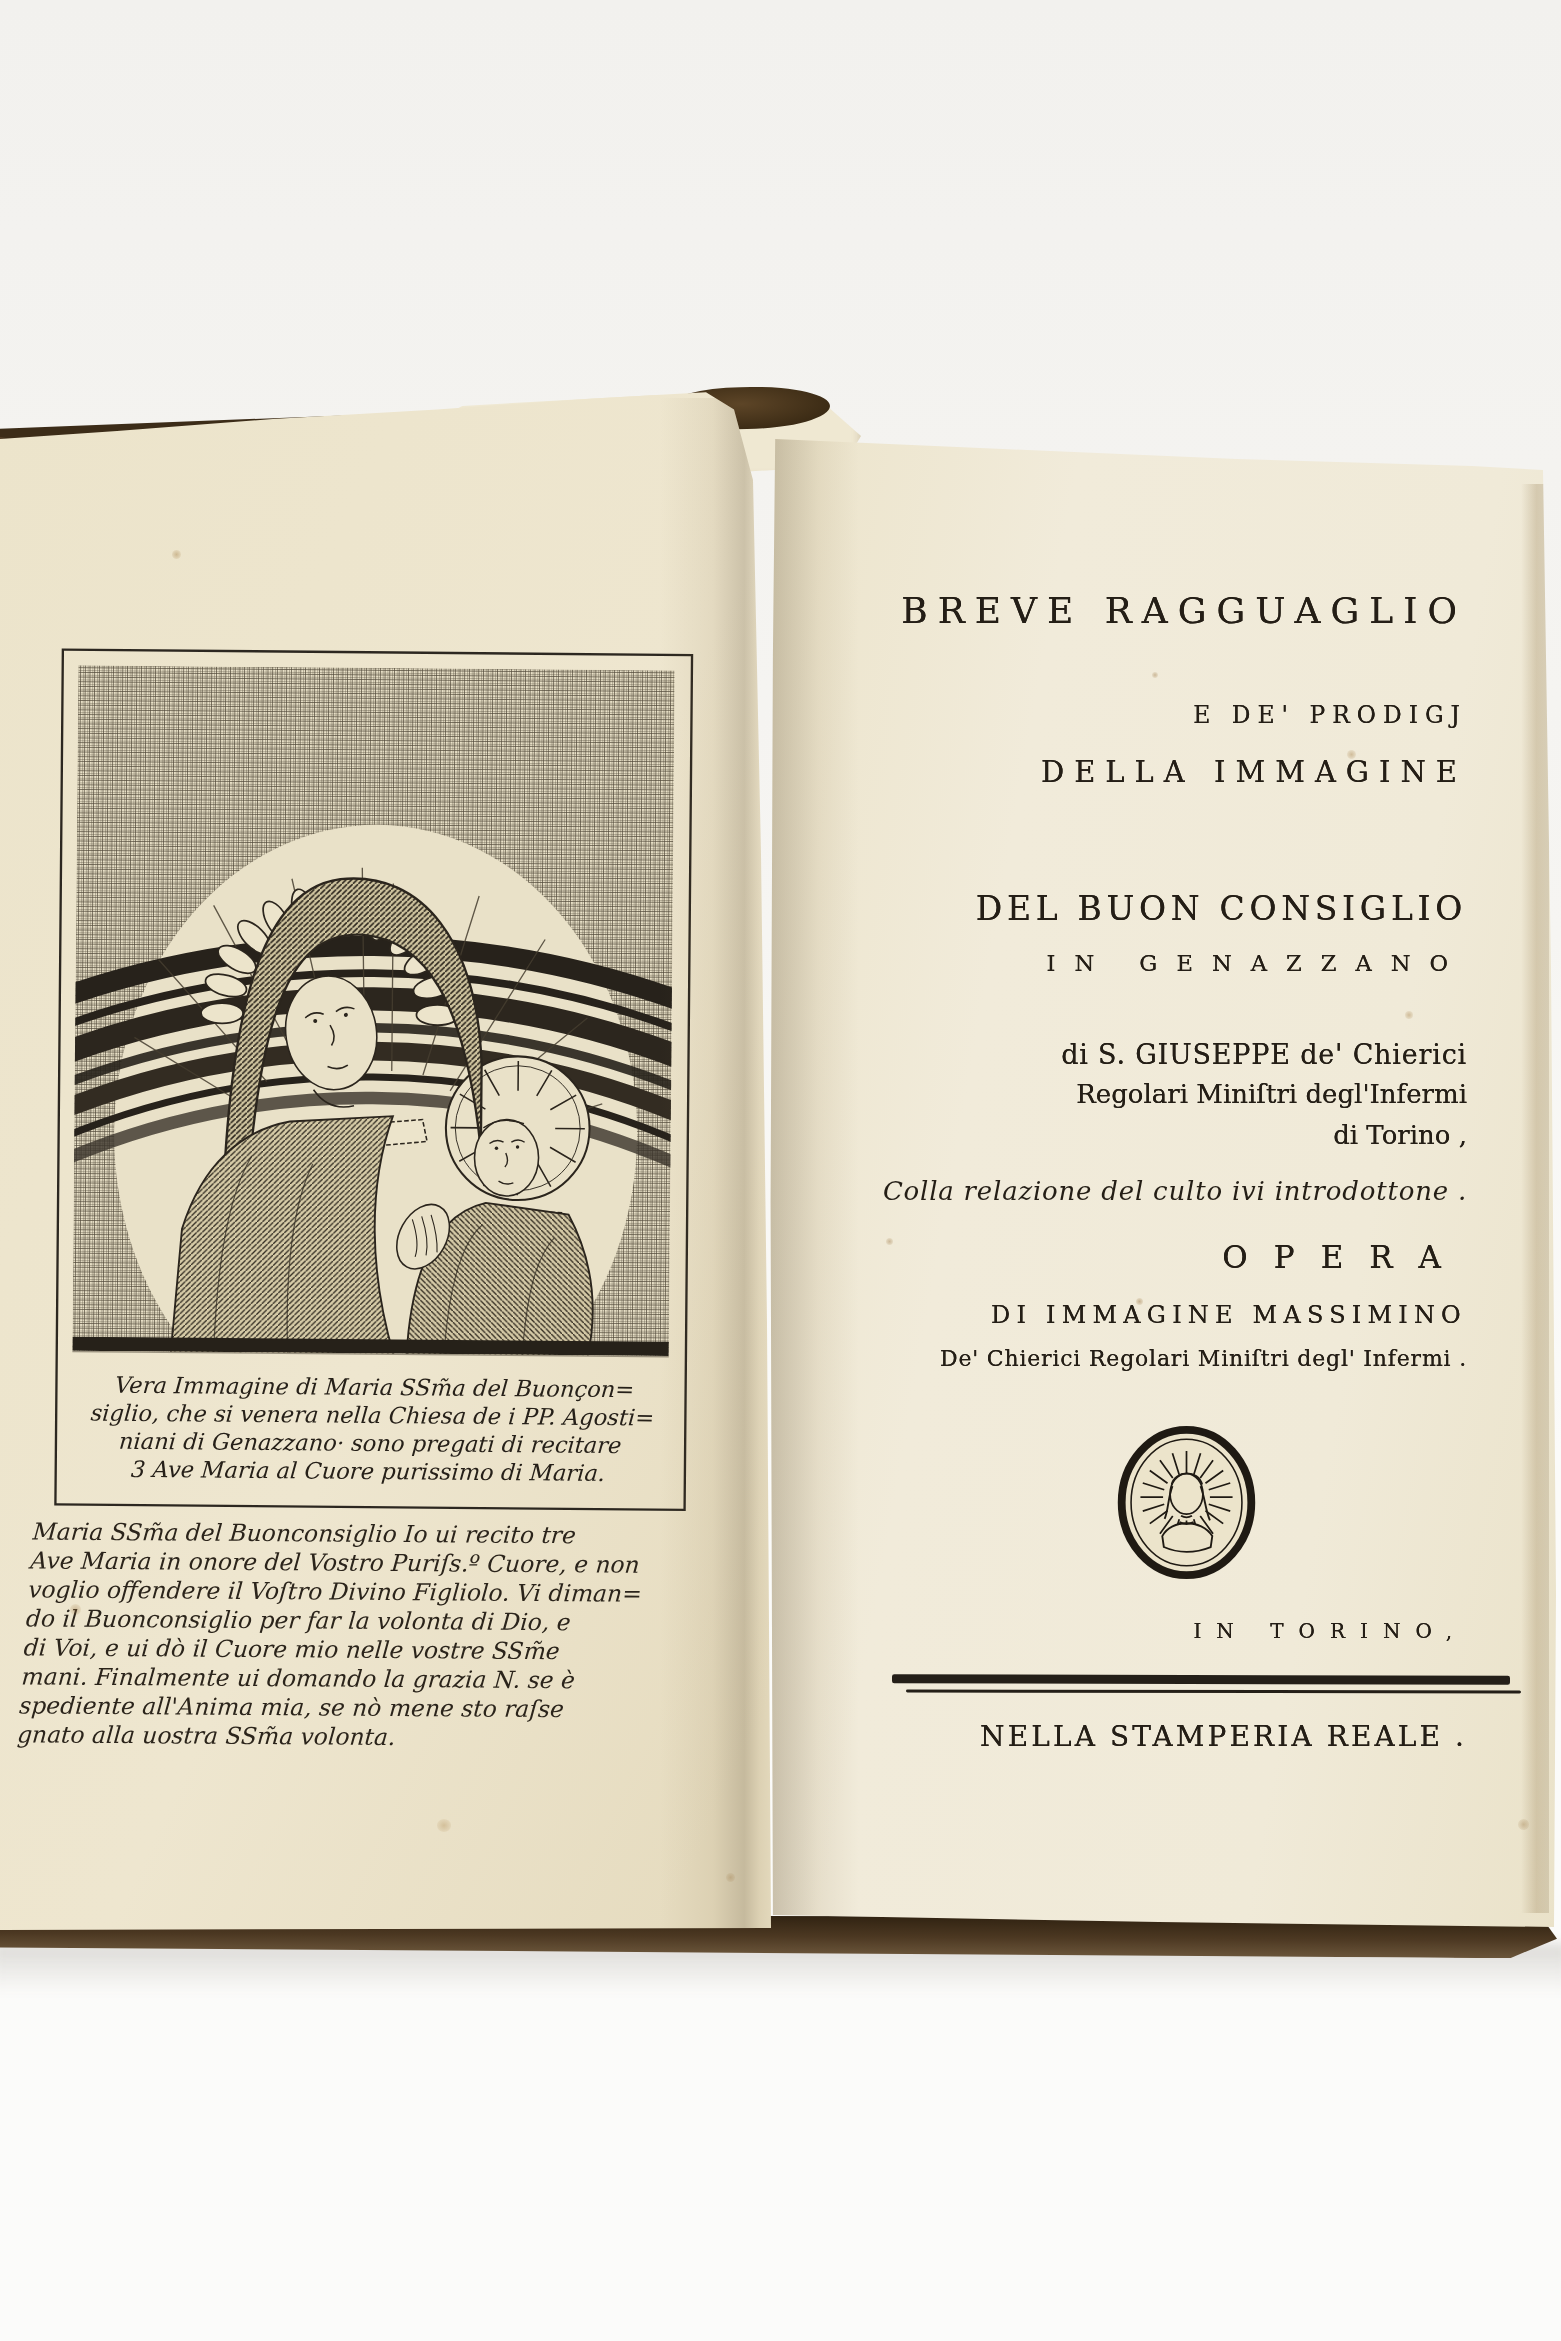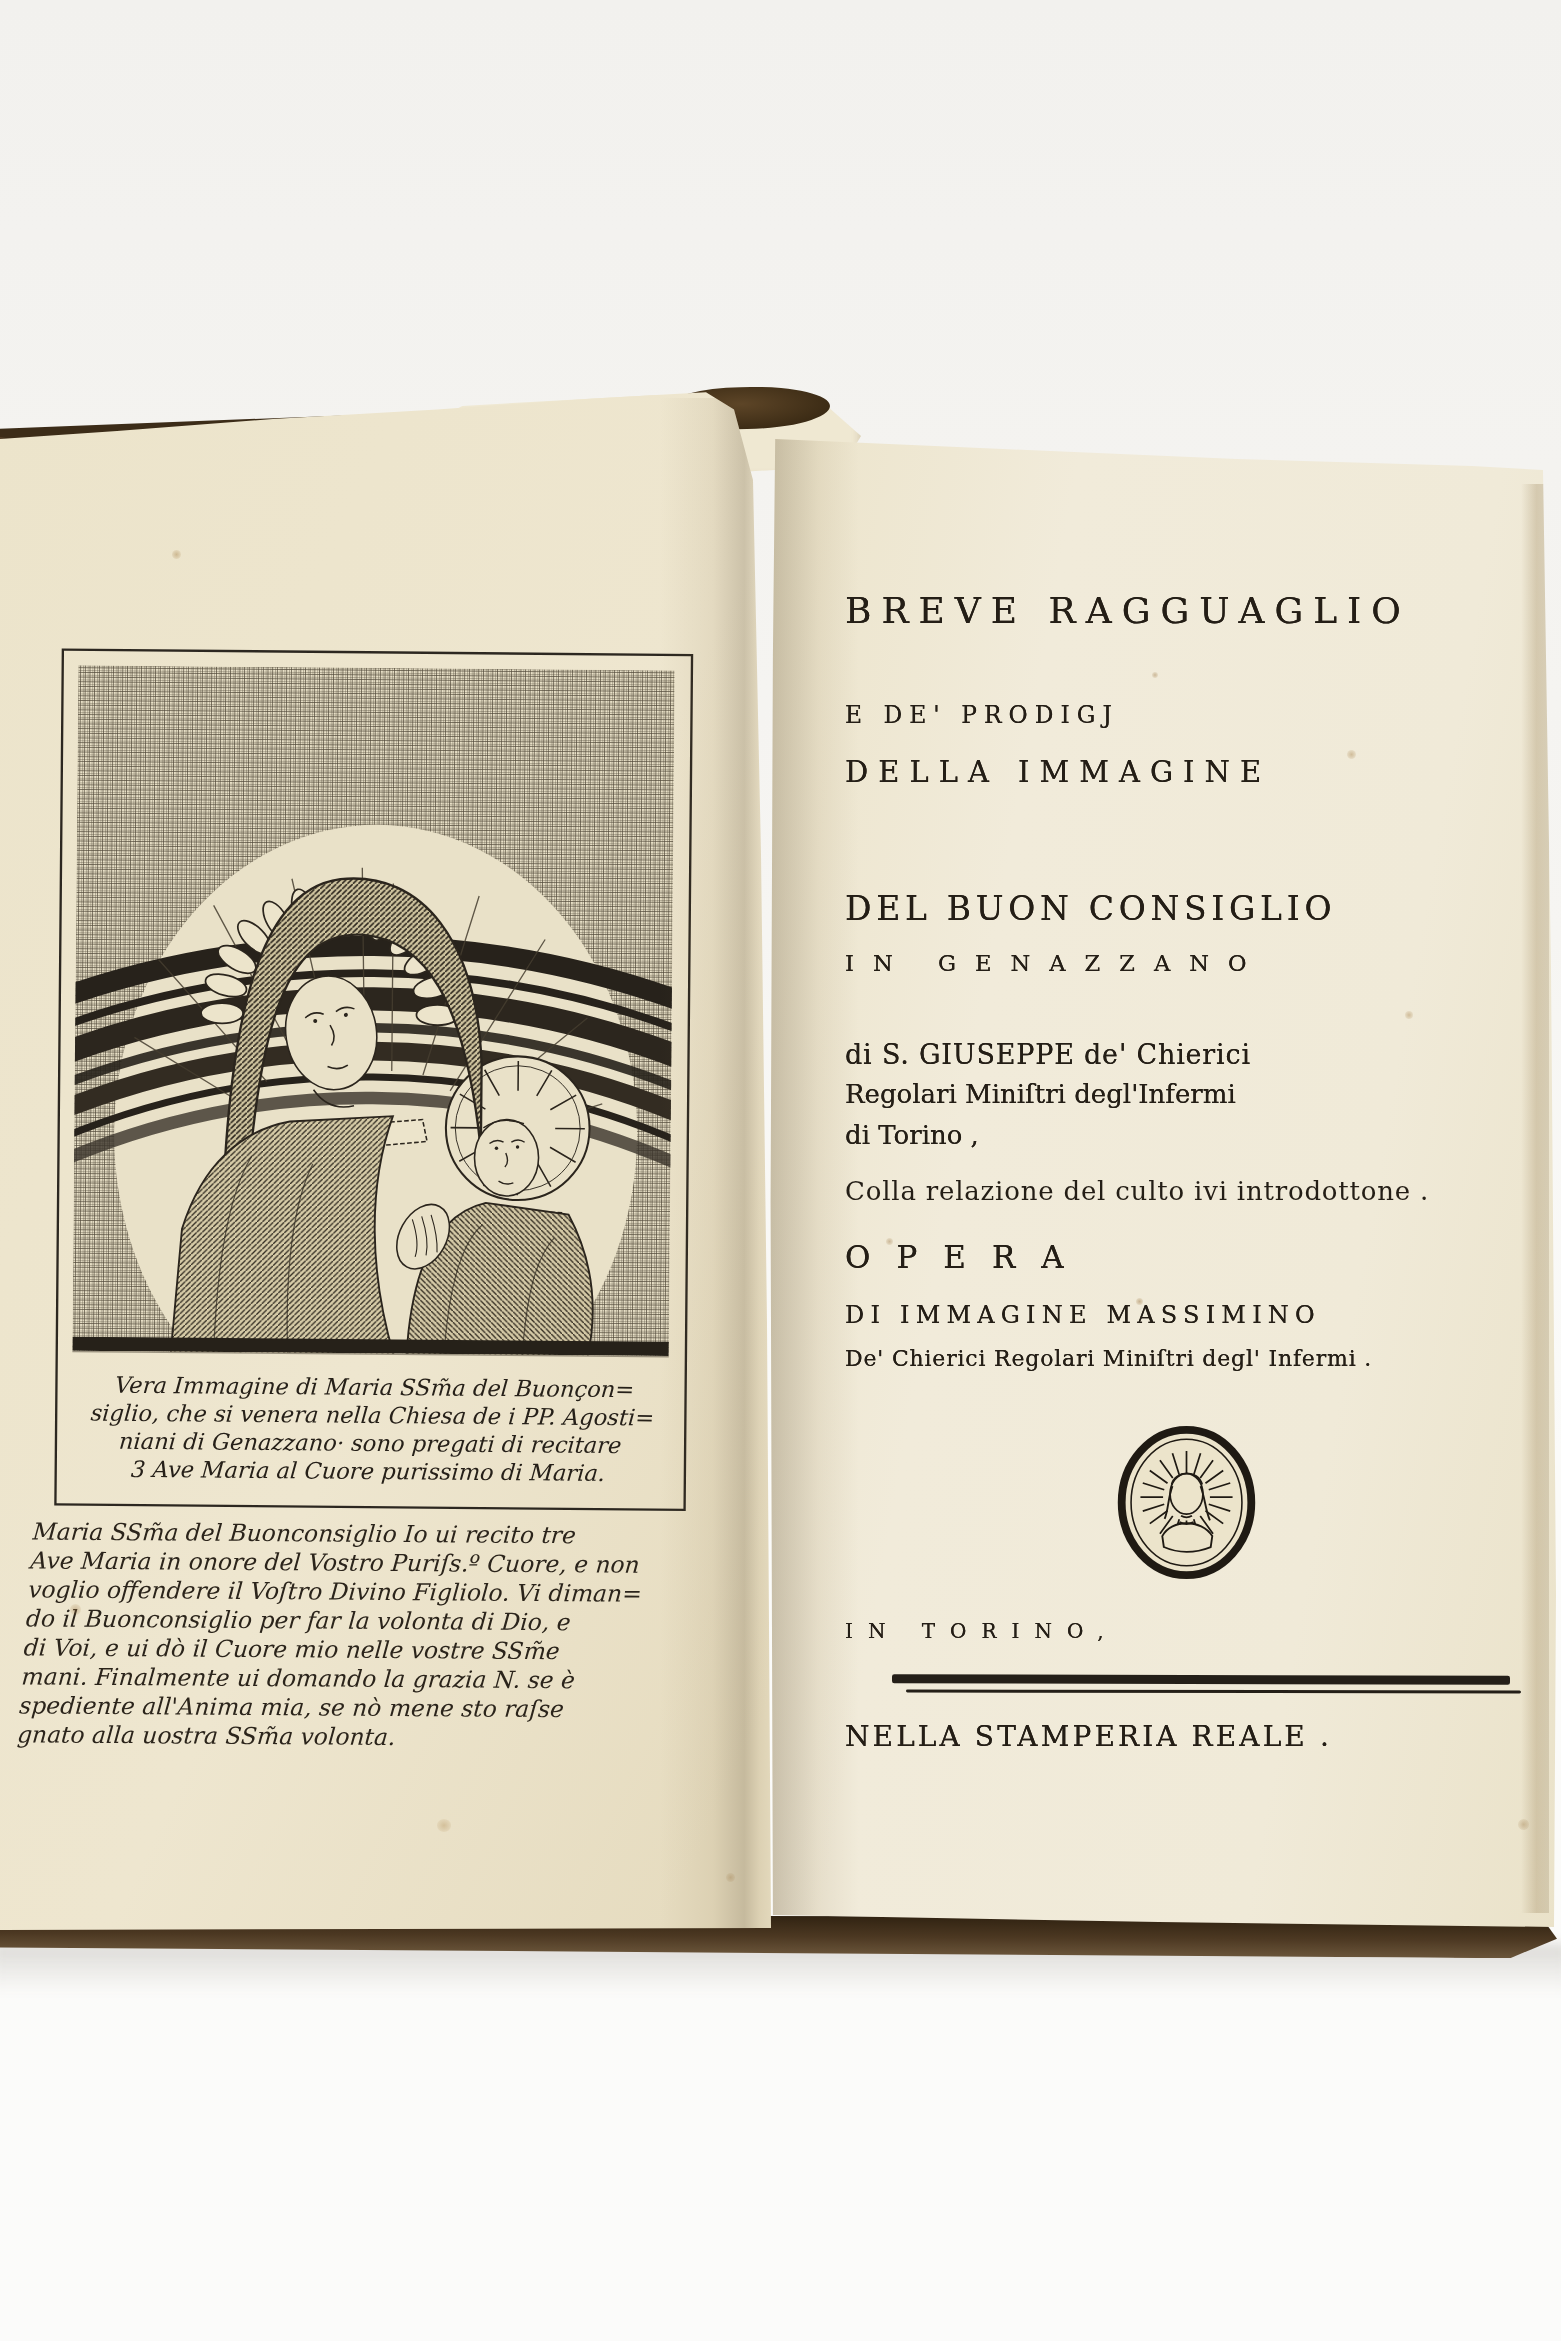--- a/index.html
+++ b/index.html
@@ -49,34 +49,34 @@
 
   
   .plate-wrap{position:absolute;left:56px;top:263px;width:637px;height:863px;transform:rotate(.5deg);}
   .plate-wrap svg{position:absolute;left:0;top:0;}
   .plate-caption{position:absolute;left:20px;right:20px;top:724px;text-align:center;
     font-style:italic;color:#262019;font-size:22.6px;line-height:28px;transform:skewX(-4deg);}
   .prayer{position:absolute;left:25px;top:1134px;width:730px;
     font-style:italic;color:#2b241b;font-size:23.4px;line-height:29px;transform:rotate(.4deg) skewX(-4deg);}
 
   
-  .rp-line{position:absolute;left:76px;width:640px;text-align:left;color:#241e16;
+  .rp-line{position:absolute;left:58px;width:640px;text-align:right;color:#241e16;
     text-shadow:0 0 0.5px #241e16;white-space:nowrap;}
   .t1{top:168px;font-size:36px;letter-spacing:10px;}
   .t2{top:238px;font-size:24px;letter-spacing:7.8px;}
   .t3{top:279px;font-size:23.4px;letter-spacing:7px;}
   .t4{top:333px;font-size:29px;letter-spacing:10px;}
   .t5{top:398px;font-size:35px;letter-spacing:3.9px;}
   .t6{top:467px;font-size:33px;letter-spacing:4.7px;}
   .t7{top:528px;font-size:22.6px;letter-spacing:19px;}
   .t8{top:576px;font-size:26.5px;letter-spacing:0.4px;}
   .t9{top:617px;font-size:27px;letter-spacing:0.8px;}
   .t10{top:657px;font-size:26px;}
   .t11{top:698px;font-size:26px;}
-  .t12{top:754px;font-size:26px;letter-spacing:0.8px;text-shadow:none;}
+  .t12{top:754px;font-size:26px;font-style:italic;letter-spacing:0.8px;text-shadow:none;}
   .t13{top:817px;font-size:31px;letter-spacing:26px;}
   .t14{top:879px;font-size:24px;letter-spacing:6.2px;}
   .t15{top:924px;font-size:22px;letter-spacing:0.8px;}
   .t16{top:1197px;font-size:20px;letter-spacing:15px;}
   .t17{top:1298px;font-size:28px;letter-spacing:3.1px;}
   .vignette{position:absolute;left:348px;top:1003px;width:139px;height:155px;}
   .double-rule{position:absolute;left:123px;top:1253px;width:618px;}
   .double-rule .bar{height:9.4px;background:#241f18;border-radius:2.3px;transform:rotate(.15deg);}
   .double-rule .thin{height:3.1px;background:#241f18;margin-top:5.5px;margin-left:14px;width:615px;border-radius:1.6px;transform:rotate(.1deg);}
 </style>

